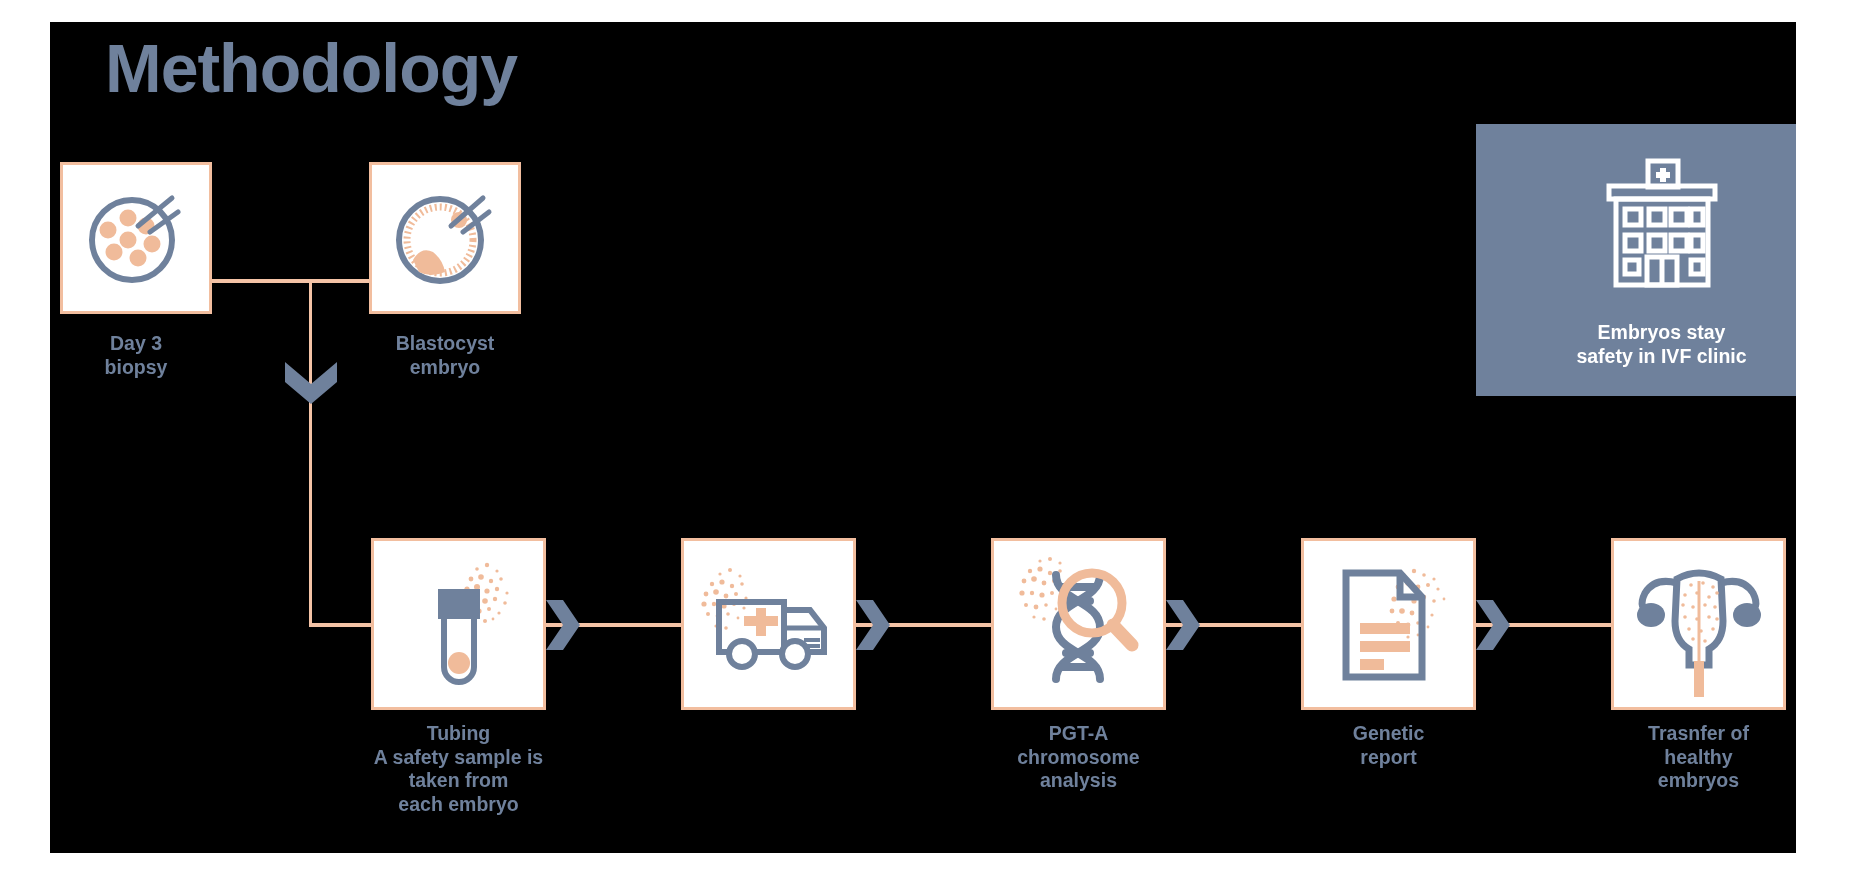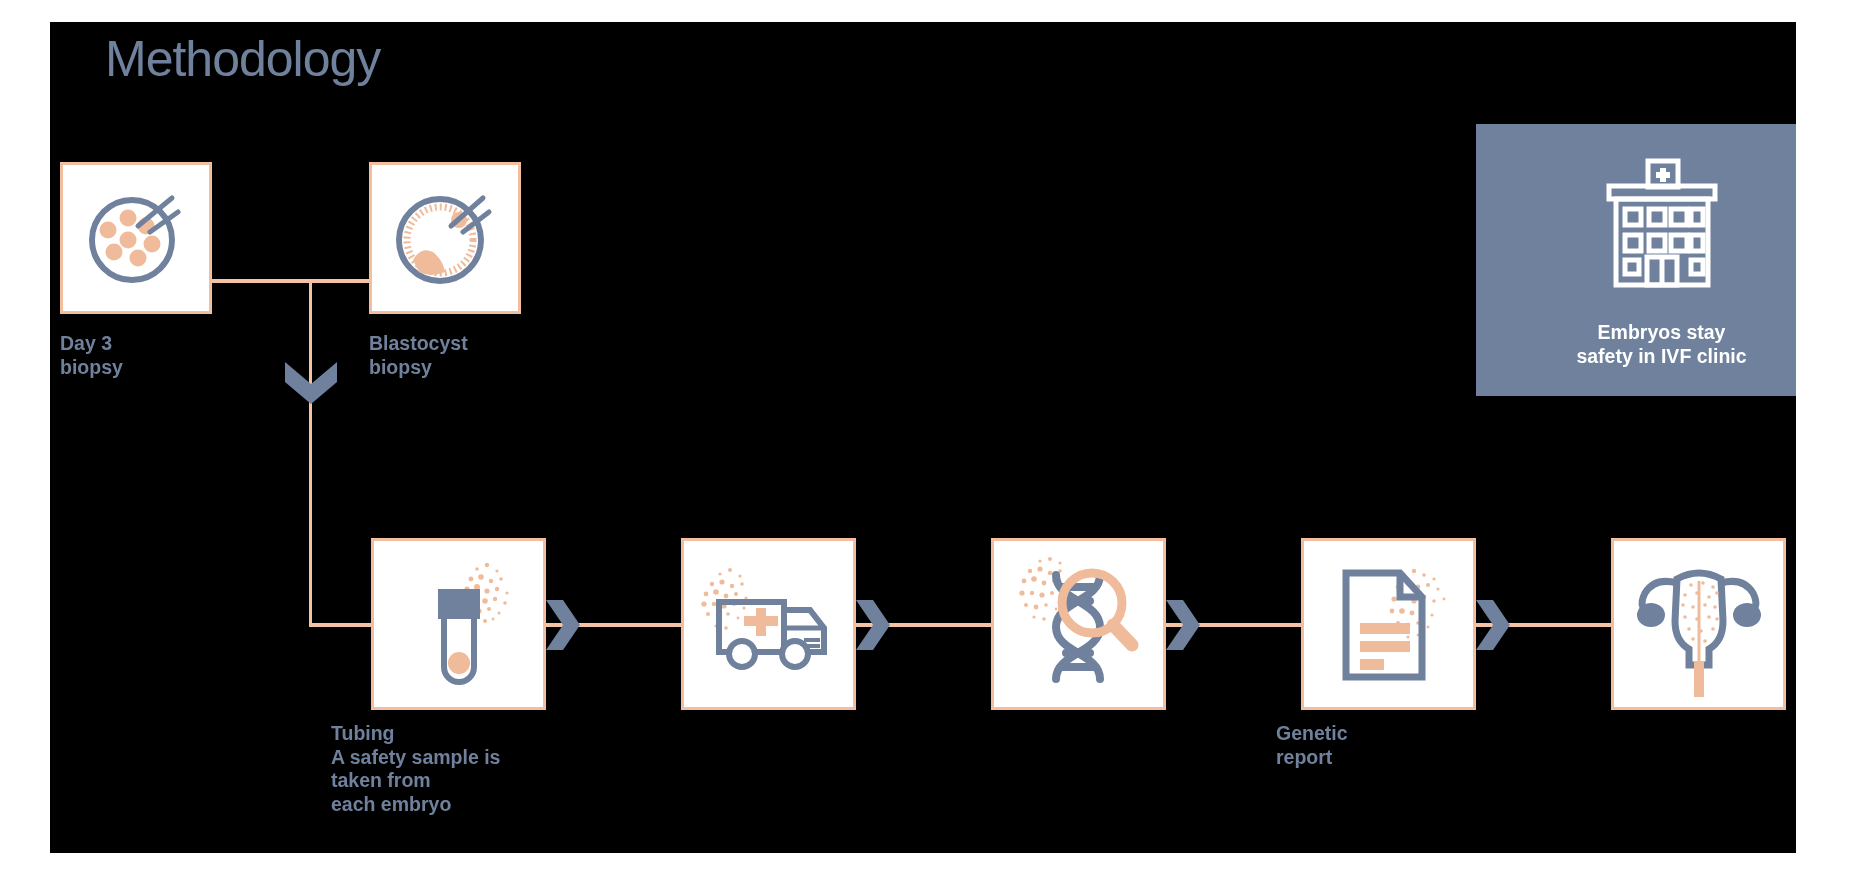--- a/index.html
+++ b/index.html
@@ -15,21 +15,21 @@
   #panel {
     position: absolute; left: 50px; top: 22px;
     width: 1746px; height: 831px;
     background: #000000;
     overflow: hidden;
   }
 
   
   #title {
     position: absolute; left: 55px; top: 12px;
-    font-size: 50px; font-weight: normal;
+    font-size: 68px; font-weight: bold;
     letter-spacing: -1px;
     color: #6f819c;
     line-height: 1;
     white-space: nowrap;
   }
 
   
   .conn { position: absolute; background: #f4c3a6; }
 
   
@@ -45,20 +45,21 @@
   }
   .card svg { display: block; }
 
   
   .caption {
     position: absolute;
     color: #6f819c;
     font-size: 19.5px;
     font-weight: bold;
     line-height: 1.21;
+    text-align: center;
     white-space: pre-line;
   }
 
   
   #clinic {
     position: absolute; left: 1476px; top: 124px;
     width: 371px; height: 272px;
     background: #6f819c;
     display: flex; flex-direction: column;
     align-items: center; justify-content: flex-start;
@@ -142,21 +143,21 @@
       <svg width="120" height="120" viewBox="0 0 120 120">
         <circle cx="55" cy="62" r="41" fill="none" stroke="#6f819c" stroke-width="6"></circle>
         <circle cx="55" cy="62" r="33" fill="none" stroke="#f0bb9a" stroke-width="7" stroke-dasharray="2 3"></circle>
         <path d="M28 82 Q36 68 48 74 Q58 82 60 94 Q46 100 34 94 Z" fill="#f0bb9a"></path>
         <circle cx="74" cy="42" r="8" fill="#f0bb9a"></circle>
         <path d="M66 48 L98 20" stroke="#6f819c" stroke-width="5" stroke-linecap="round"></path>
         <path d="M78 54 L104 34" stroke="#6f819c" stroke-width="5" stroke-linecap="round"></path>
       </svg>
     </div>
     <div class="caption" style="left:319px; top:310px; width:152px;">Blastocyst
-biopsy</div>
+embryo</div>
 
     <div class="card" style="left:321px; top:516px; width:175px; height:172px;">
       <svg width="140" height="146" viewBox="0 0 140 146">
         <g fill="#f0bb9a">
           <circle cx="88" cy="18" r="1.8"></circle>
             <circle cx="98" cy="14" r="2.2"></circle>
             <circle cx="108" cy="20" r="1.6"></circle>
           <circle cx="82" cy="28" r="2.4"></circle>
             <circle cx="92" cy="26" r="2.8"></circle>
             <circle cx="102" cy="30" r="2.2"></circle>
@@ -253,20 +254,23 @@
           <circle cx="30" cy="68" r="1.6"></circle>
             <circle cx="40" cy="70" r="1.8"></circle>
         </g>
         <path d="M52 26 C52 52 96 52 96 78 C96 104 52 104 52 130" fill="none" stroke="#6f819c" stroke-width="8" stroke-linecap="round"></path>
         <path d="M96 26 C96 52 52 52 52 78 C52 104 96 104 96 130" fill="none" stroke="#6f819c" stroke-width="8" stroke-linecap="round"></path>
         <path d="M58 38 L90 38 M62 52 L86 52 M62 104 L86 104 M58 118 L90 118" stroke="#6f819c" stroke-width="8" stroke-linecap="round"></path>
         <circle cx="88" cy="54" r="30" fill="none" stroke="#f0bb9a" stroke-width="9"></circle>
         <path d="M109 76 L128 96" stroke="#f0bb9a" stroke-width="13" stroke-linecap="round"></path>
       </svg>
     </div>
+    <div class="caption" style="left:916px; top:700px; width:225px;">PGT-A
+chromosome
+analysis</div>
 
     <div class="card" style="left:1251px; top:516px; width:175px; height:172px;">
       <svg width="150" height="150" viewBox="0 0 150 150">
         <g fill="#f0bb9a">
           <circle cx="90" cy="26" r="1.8"></circle>
             <circle cx="100" cy="22" r="2.2"></circle>
             <circle cx="110" cy="26" r="1.8"></circle>
             <circle cx="120" cy="30" r="1.6"></circle>
           <circle cx="84" cy="38" r="2.4"></circle>
             <circle cx="94" cy="34" r="2.8"></circle>
@@ -327,20 +331,23 @@
           <circle cx="70" cy="80" r="1.8"></circle>
             <circle cx="82" cy="82" r="1.8"></circle>
             <circle cx="94" cy="80" r="1.8"></circle>
           <circle cx="74" cy="90" r="1.8"></circle>
             <circle cx="86" cy="92" r="1.8"></circle>
         </g>
         <path d="M80 32 L80 112" stroke="#f0bb9a" stroke-width="3"></path>
         <rect x="75" y="112" width="10" height="36" fill="#f0bb9a"></rect>
       </svg>
     </div>
+    <div class="caption" style="left:1536px; top:700px; width:225px;">Trasnfer of
+healthy
+embryos</div>
 
     <div id="clinic" style="left:1426px; top:102px;">
       <div class="clinic-icon">
         <svg width="126" height="142" viewBox="0 0 126 142">
 
           <rect x="49" y="4" width="30" height="26" fill="none" stroke="#ffffff" stroke-width="5"></rect>
           <path d="M61 11 L67 11 L67 15 L71 15 L71 21 L67 21 L67 25 L61 25 L61 21 L57 21 L57 15 L61 15 Z" fill="#ffffff"></path>
 
           <rect x="10" y="29" width="106" height="13" fill="none" stroke="#ffffff" stroke-width="5"></rect>
 

